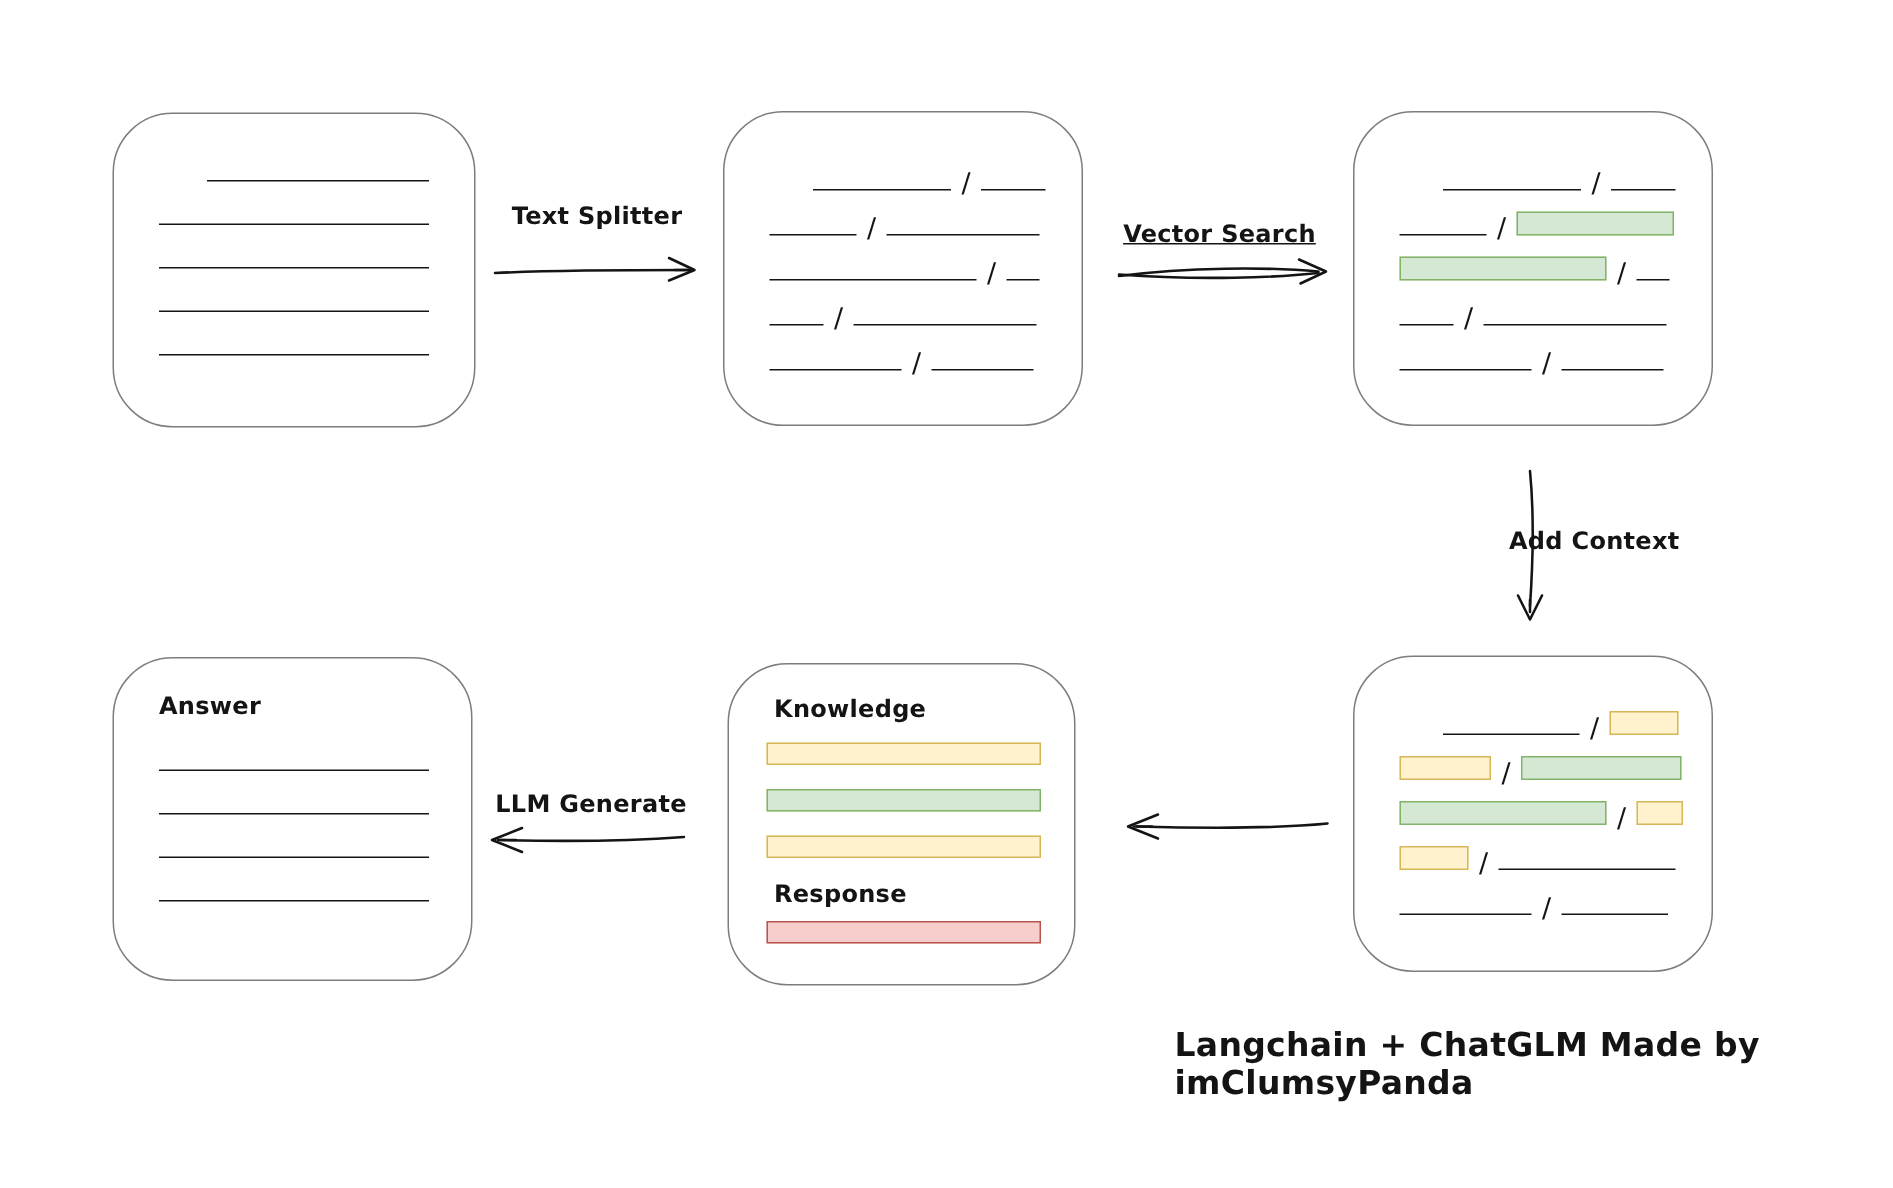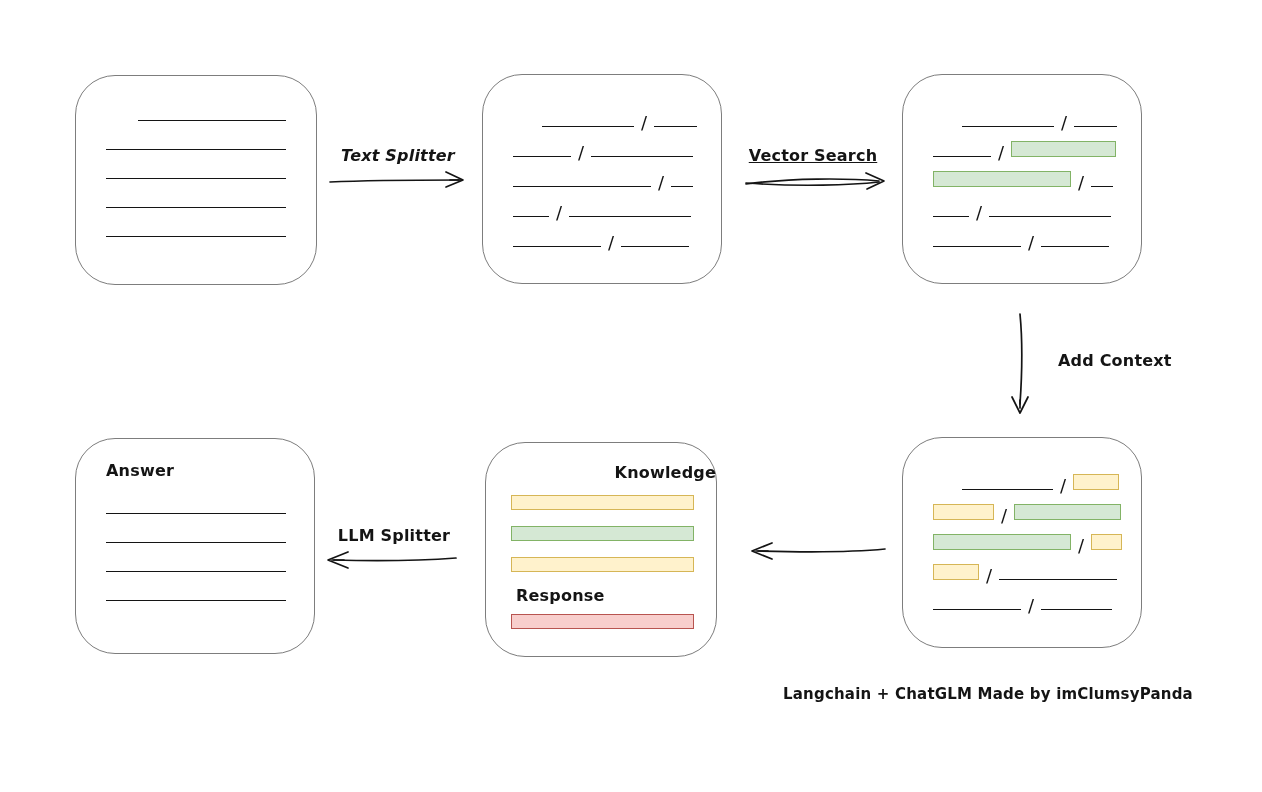--- a/index.html
+++ b/index.html
@@ -13,21 +13,21 @@
   .chunk-row{display:flex;align-items:flex-end;height:30px;}
   .seg-line{height:0;border-bottom:1.8px solid #141414;}
   .seg-slash{font-size:18px;line-height:15px;margin:0 7px;transform:translateY(3px);}
   .seg-chunk{height:16px;box-sizing:border-box;border:1.5px solid;}
   .seg-chunk.green,.bar.green{background:#d5e8d4;border-color:#82b366;}
   .seg-chunk.yellow,.bar.yellow{background:#fff2cc;border-color:#d6b656;}
   .seg-chunk.red,.bar.red{background:#f8cecc;border-color:#b85450;}
   .bar{width:183px;height:15px;box-sizing:border-box;border:1.5px solid;margin-bottom:16px;}
   .node-label{font-size:16px;line-height:20px;font-weight:700;letter-spacing:.2px;}
   .arrow-label{position:absolute;font-size:16px;font-weight:700;letter-spacing:.2px;text-align:center;}
-  .caption{position:absolute;font-size:15px;font-weight:700;letter-spacing:.2px;}
+  .caption{position:absolute;font-size:22px;font-weight:700;letter-spacing:.2px;}
   svg.overlay{position:absolute;left:0;top:0;pointer-events:none;}
 </style>
 </head>
 <body>
 
 <div class="canvas">
 
   <div class="node" style="left:75px;top:75px;width:242px;height:210px;">
     <div style="padding:44px 0 0 30px;">
         <div class="doc-line" style="width: 148px; margin-left: 32px;"></div>
@@ -123,21 +123,21 @@
         <div class="chunk-row">
           <div class="seg-line" style="width: 88px;"></div>
           <span class="seg-slash">/</span>
           <div class="seg-line" style="width: 71px;"></div>
         </div>
       </div>
   </div>
 
   <div class="node" style="left:485px;top:442px;width:232px;height:215px;">
     <div style="padding:20px 0 0 25px;">
-      <div class="node-label" style="margin-left:5px;text-align:right;">Knowledge</div>
+      <div class="node-label" style="margin-left:5px;">Knowledge</div>
       <div style="margin-top:12px;">
           <div class="bar yellow"></div>
           <div class="bar green"></div>
           <div class="bar yellow"></div>
         </div>
       <div class="node-label" style="margin-left:5px;margin-top:-2px;margin-bottom:8px;">Response</div>
       <div>
           <div class="bar red"></div>
         </div>
     </div>
@@ -178,19 +178,19 @@
         <path d="M756 551 L768 551"></path>
       </g>
       <g>
         <path d="M456 558 C415 561 372 561 334 560"></path>
         <polyline points="348,552 328,560 348,568"></polyline>
         <path d="M332 560 L344 560"></path>
       </g>
     </g>
   </svg>
 
-  <div class="arrow-label" style="left:330px;top:146px;width:136px;font-style:italic;">Text Splitter</div>
+  <div class="arrow-label" style="left:330px;top:134px;width:136px;">Text Splitter</div>
   <div class="arrow-label" style="left:742px;top:146px;width:142px;text-decoration:underline;">Vector Search</div>
-  <div class="arrow-label" style="left:1058px;top:351px;text-align:left;">Add Context</div>
-  <div class="arrow-label" style="left:330px;top:526px;width:128px;">LLM Splitter</div>
+  <div class="arrow-label" style="left:1006px;top:351px;text-align:left;">Add Context</div>
+  <div class="arrow-label" style="left:330px;top:526px;width:128px;">LLM Generate</div>
 
   <div class="caption" style="left:783px;top:685px;">Langchain + ChatGLM Made by imClumsyPanda</div>
 </div>
 
 </body></html>

